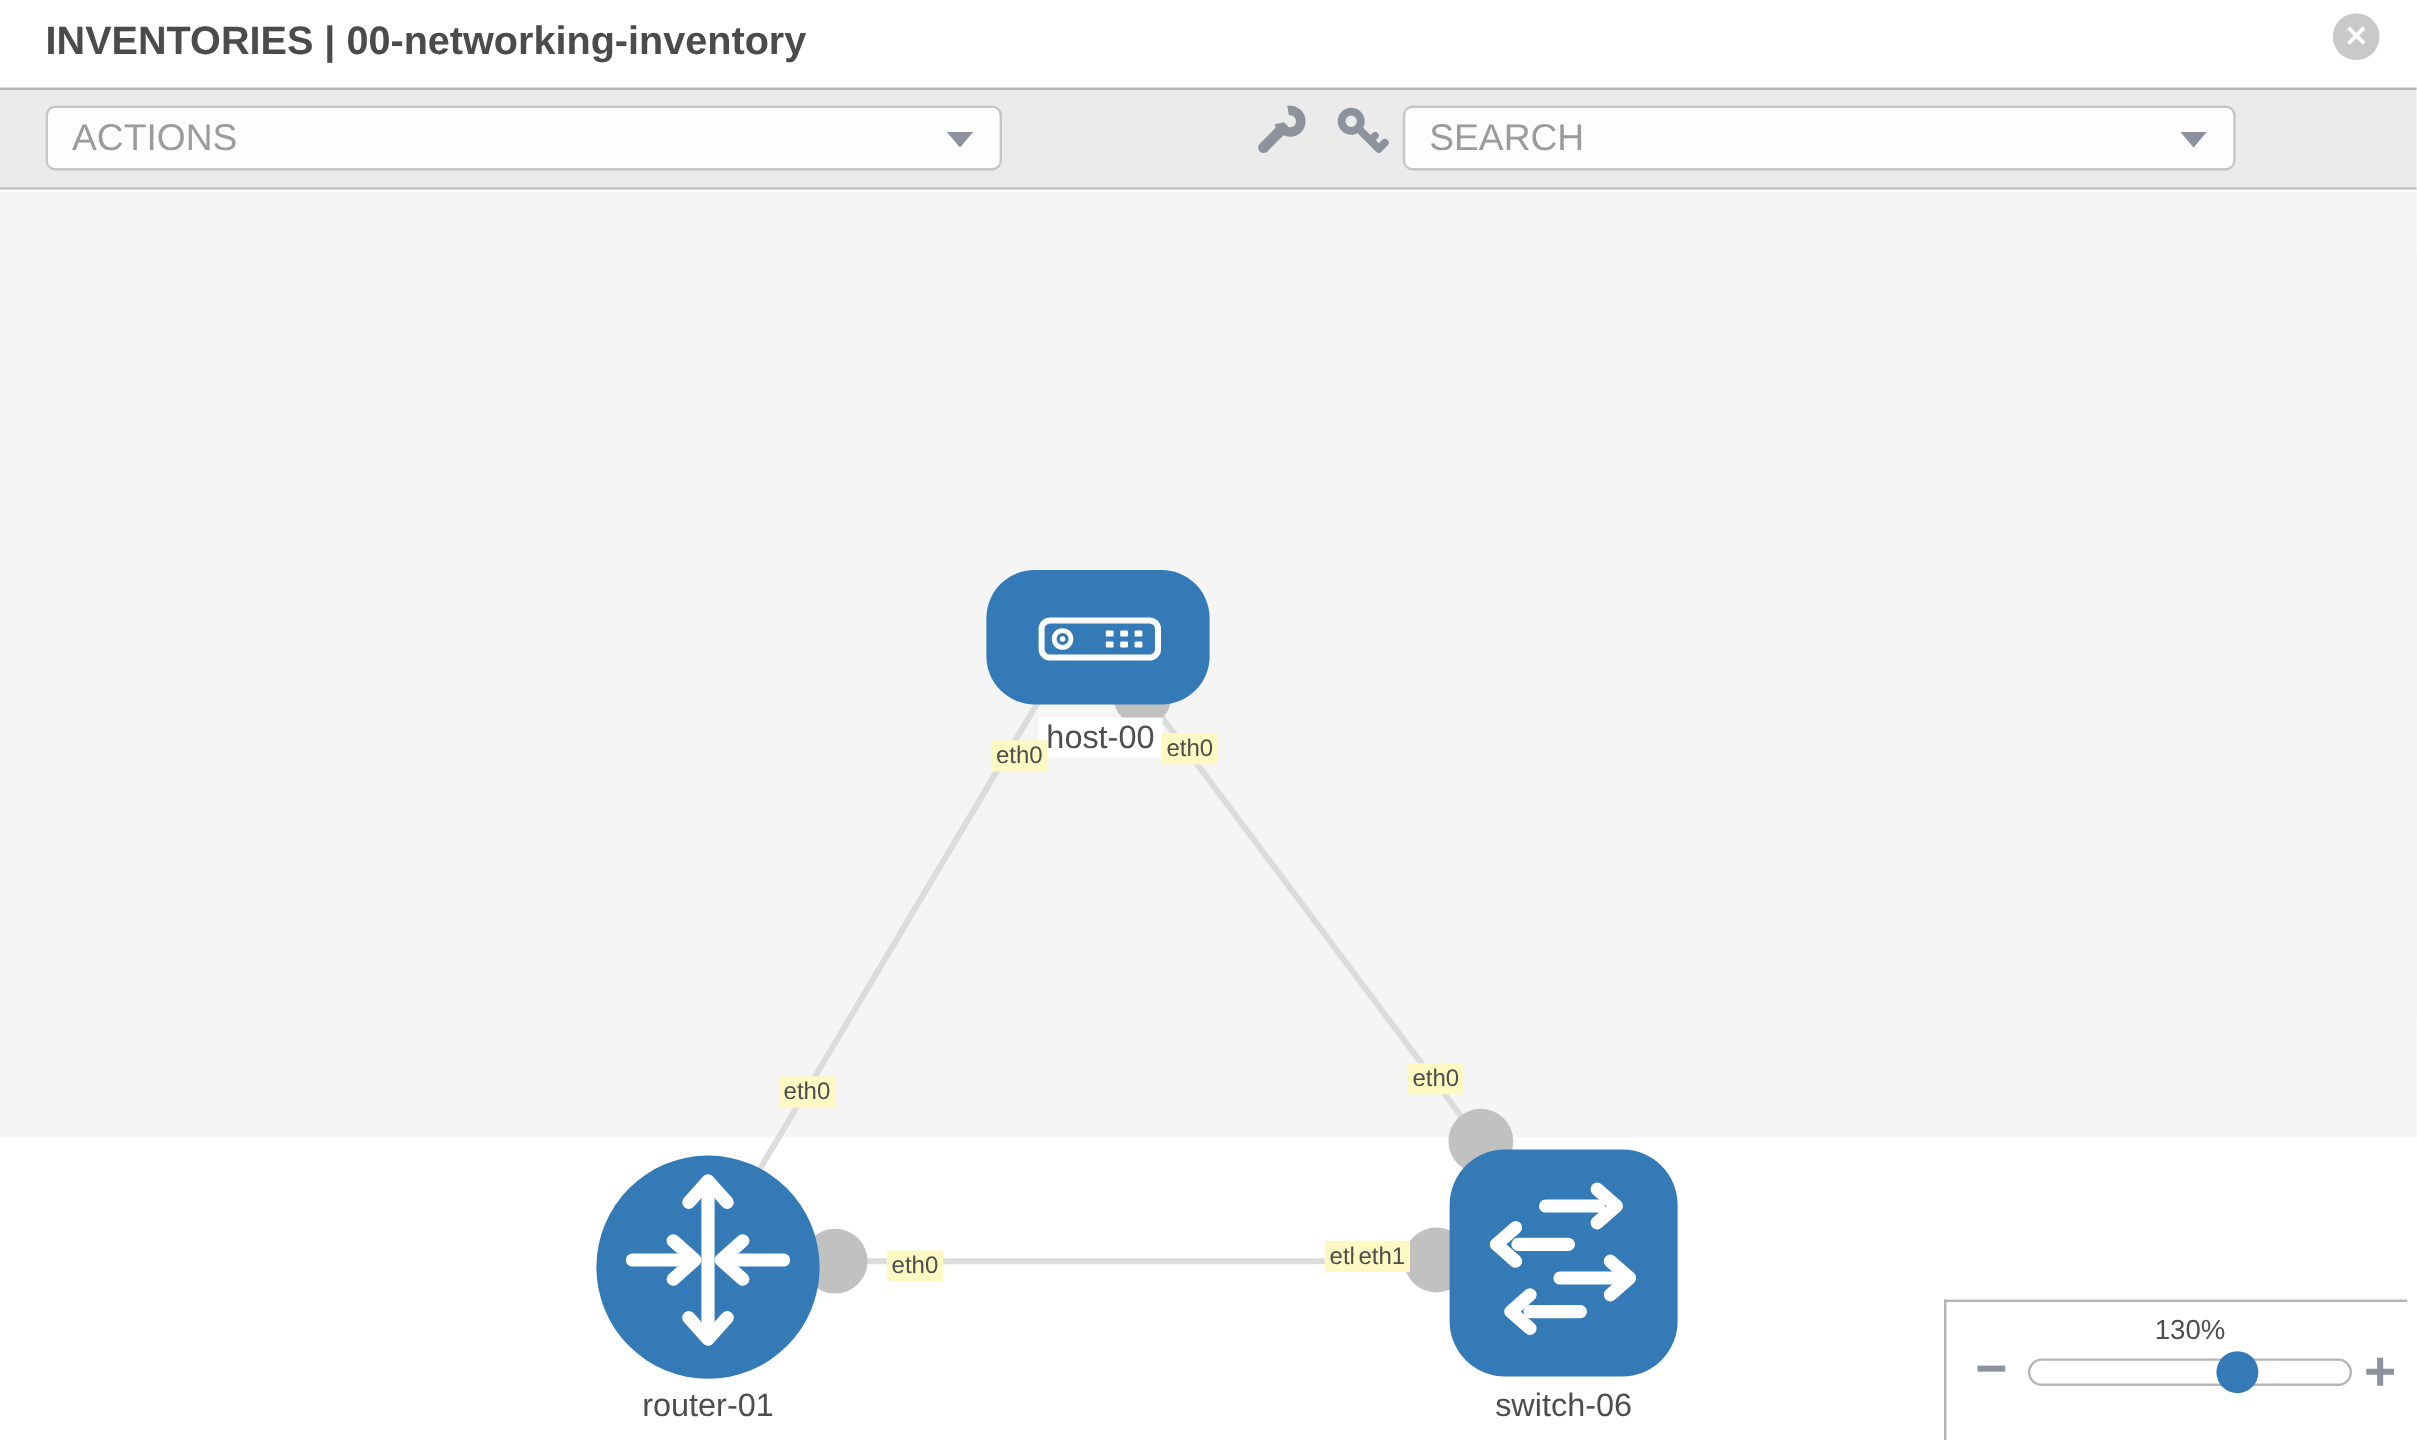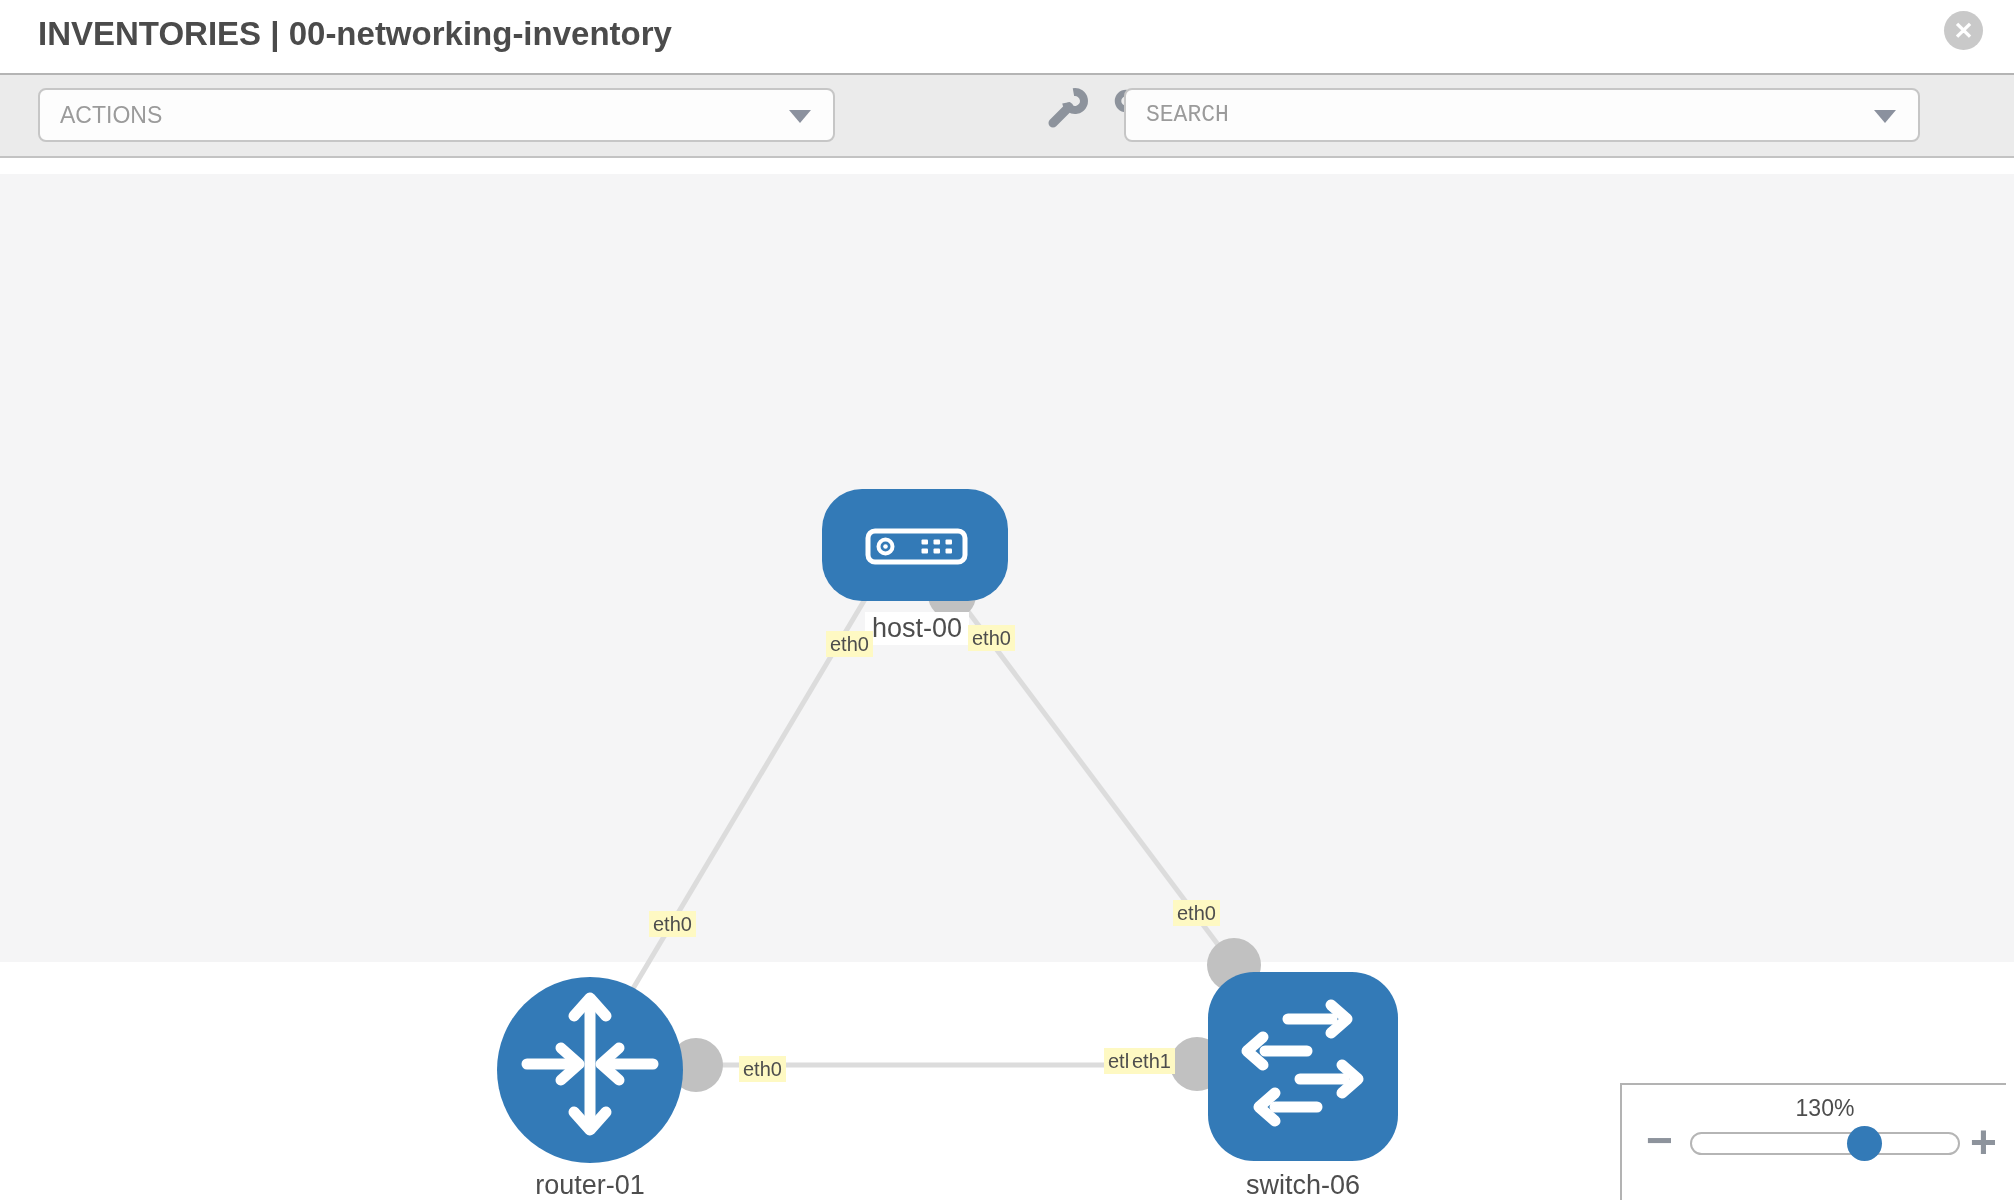--- a/index.html
+++ b/index.html
@@ -11,34 +11,34 @@
   .header { position:absolute; left:0; top:0; width:1598px; height:73px; background:#fff; z-index:10; }
   .page-title { position:absolute; left:38px; top:15px; font-size:33px; font-weight:700; color:#4b4b4b; letter-spacing:0; }
   .close-btn { position:absolute; left:1944px; top:11px; width:39px; height:39px; border-radius:50%;
                background:#c9c9c9; color:#fff; text-align:center; line-height:39px; font-size:24px;
                font-weight:700; cursor:pointer; }
 
   
   .toolbar { position:absolute; left:0; top:73px; width:2014px; height:85px; background:#ebebeb;
              border-top:2px solid #b4b4b4; border-bottom:2px solid #c3c3c3; z-index:10; }
   .select-box { position:absolute; top:13px; height:54px; background:#fdfdfd; border:2px solid #c6c6c6;
-                border-radius:8px; color:#9b9b9b; font-size:23px; line-height:50px; cursor:pointer; }
+                border-radius:8px; color:#9b9b9b; font-size:31px; line-height:50px; cursor:pointer; }
   .select-box .lbl { position:absolute; left:20px; top:0; }
   .caret { position:absolute; right:22px; top:20px; width:0; height:0;
            border-left:11px solid transparent; border-right:11px solid transparent;
            border-top:13px solid #8b919e; }
   .actions-box { left:38px; width:797px; }
-  .search-box { left:1124px; width:796px;font-family:Liberation Mono, monospace; }
+  .search-box { left:1169px; width:694px; }
   .tool-icon { position:absolute; top:9px; width:52px; height:52px; cursor:pointer; }
   .tool-icon svg { width:100%; height:100%; }
   .wrench-btn { left:1041px; }
   .key-btn { left:1109px; }
 
   
-  .canvas { position:absolute; left:0; top:174px; width:2014px; height:788px; background:#f5f5f6; z-index:1; }
+  .canvas { position:absolute; left:0; top:160px; width:2014px; height:788px; background:#f5f5f6; z-index:1; }
   .link-layer { position:absolute; left:0; top:0; width:2014px; height:1200px; z-index:1; }
   .link-layer line { stroke:#dcdcdc; stroke-width:5; }
   .link-layer circle { fill:#c1c1c1; }
 
   .node { position:absolute; background:#337ab7; display:flex; align-items:center; justify-content:center; z-index:2; cursor:pointer; }
   .node svg { display:block; }
   .node-host   { left:822px; top:315px; width:186px; height:112px; border-radius:40px; }
   .node-router { left:497px; top:803px; width:186px; height:186px; border-radius:50%; }
   .node-switch { left:1208px; top:798px; width:190px; height:189px; border-radius:46px; }
 

